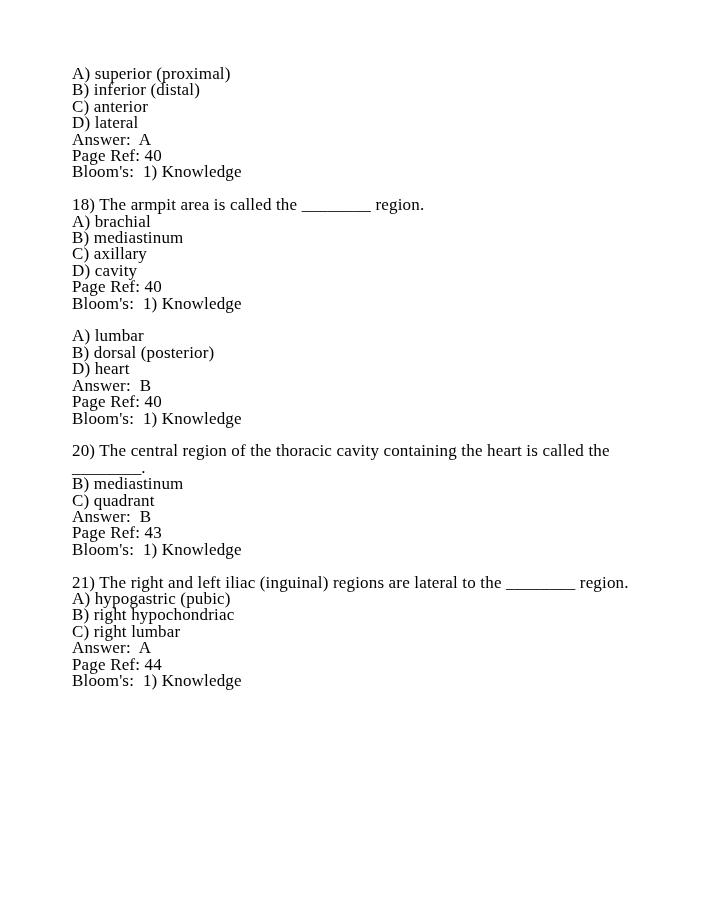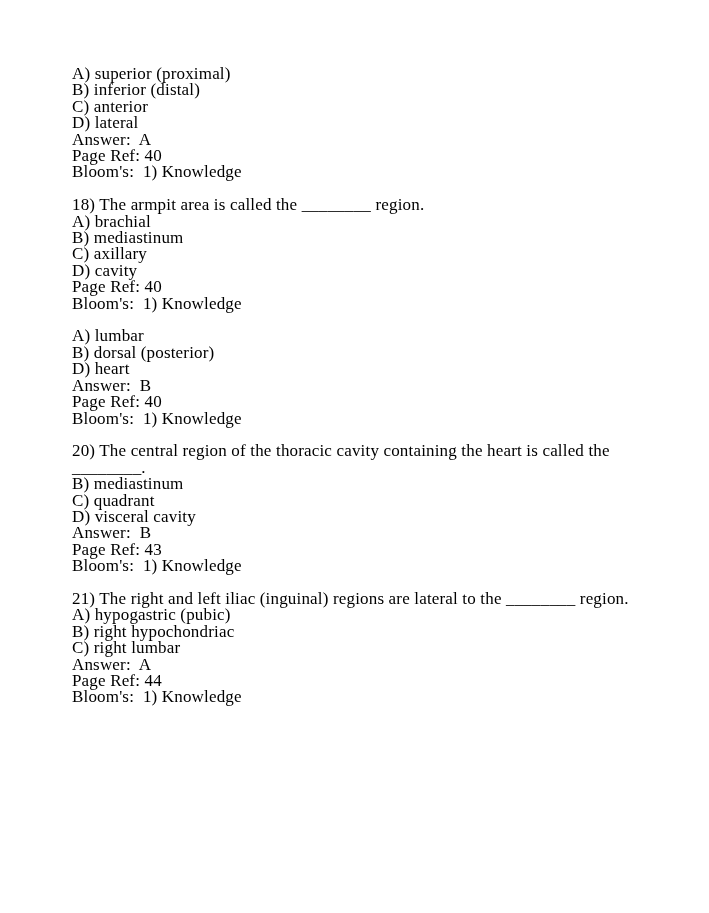--- a/index.html
+++ b/index.html
@@ -85,21 +85,20 @@
       <div class="line choice">D) heart</div>
       <div class="line meta">Answer:  B</div>
       <div class="line meta">Page Ref: 40</div>
       <div class="line meta">Bloom's:  1) Knowledge</div>
     </div>
 
     <div class="qblock">
       <div class="line stem">20) The central region of the thoracic cavity containing the heart is called the ________.</div>
       <div class="line choice">B) mediastinum</div>
       <div class="line choice">C) quadrant</div>
-      <div class="line choice">D) visceral cavity</div>
       <div class="line meta">Answer:  B</div>
       <div class="line meta">Page Ref: 43</div>
       <div class="line meta">Bloom's:  1) Knowledge</div>
     </div>
 
     <div class="qblock">
       <div class="line stem">21) The right and left iliac (inguinal) regions are lateral to the ________ region.</div>
       <div class="line choice">A) hypogastric (pubic)</div>
       <div class="line choice">B) right hypochondriac</div>
       <div class="line choice">C) right lumbar</div>

